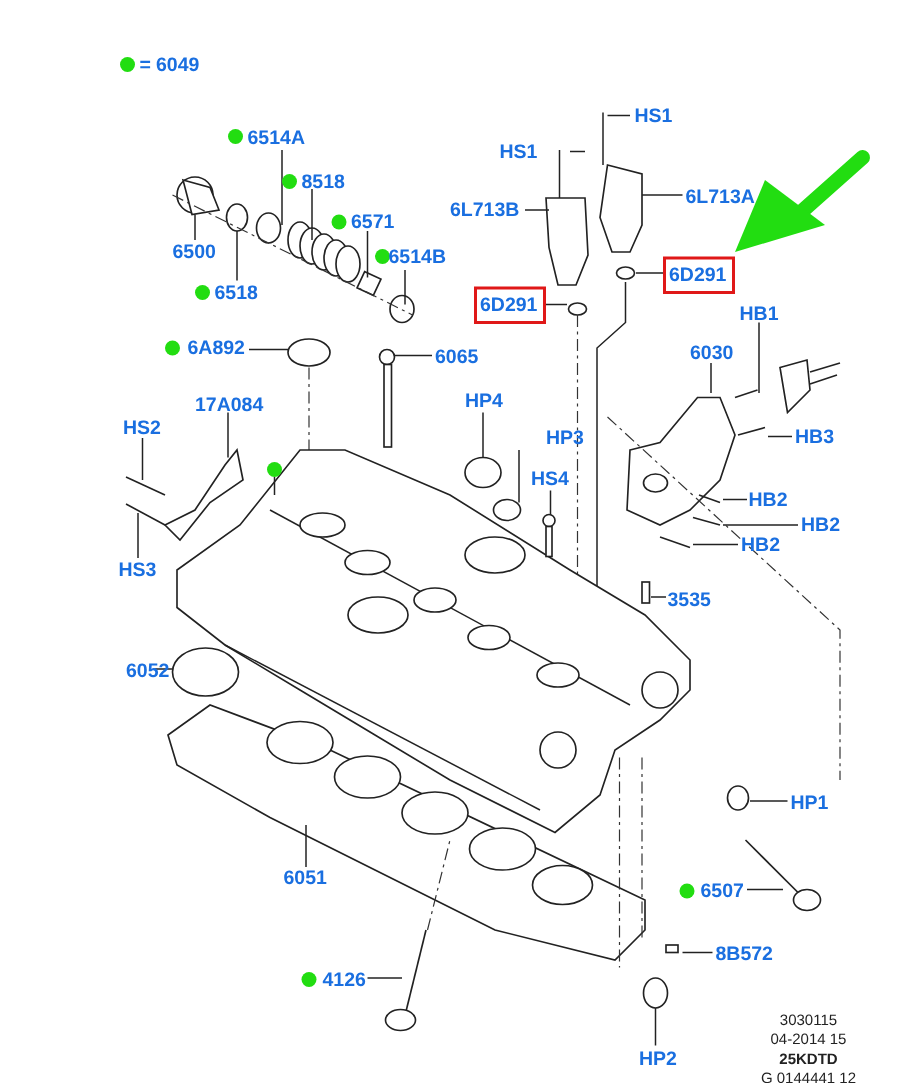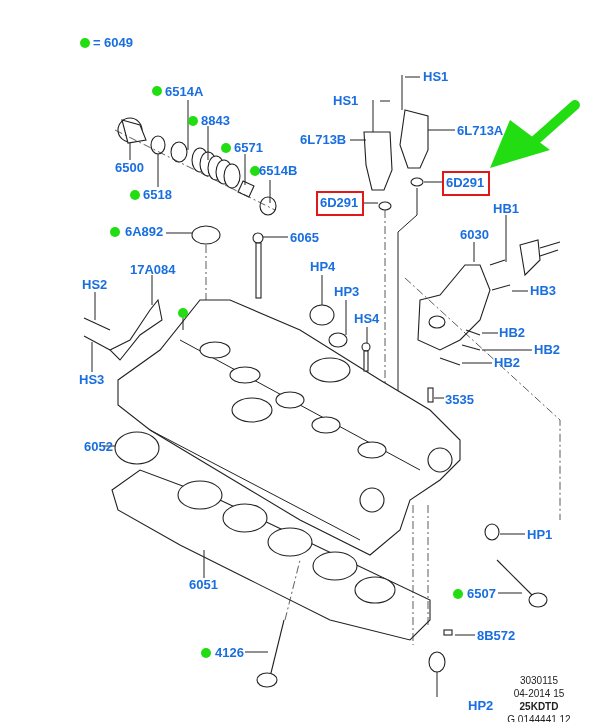--- a/index.html
+++ b/index.html
@@ -168,21 +168,21 @@
 
 
 <span class="dot" style="left:80px;top:38px;"></span>
 <span class="lbl" style="left:93px;top:36px;">=</span>
 <span class="lbl" style="left:104px;top:36px;">6049</span>
 
 
 <span class="dot" style="left:152px;top:86px;"></span>
 <span class="lbl" style="left:165px;top:85px;">6514A</span>
 <span class="dot" style="left:188px;top:116px;"></span>
-<span class="lbl" style="left:201px;top:114px;">8843</span>
+<span class="lbl" style="left:201px;top:114px;">8518</span>
 <span class="dot" style="left:221px;top:143px;"></span>
 <span class="lbl" style="left:234px;top:141px;">6571</span>
 <span class="dot" style="left:250px;top:166px;"></span>
 <span class="lbl" style="left:259px;top:164px;">6514B</span>
 <span class="lbl" style="left:115px;top:161px;">6500</span>
 <span class="dot" style="left:130px;top:190px;"></span>
 <span class="lbl" style="left:143px;top:188px;text-align:right;">6518</span>
 
 <span class="lbl" style="left:333px;top:94px;">HS1</span>
 <span class="lbl" style="left:423px;top:70px;">HS1</span>
@@ -202,32 +202,32 @@
 <span class="lbl" style="left:494px;top:356px;">HB2</span>
 
 <span class="dot" style="left:110px;top:227px;"></span>
 <span class="lbl" style="left:125px;top:225px;">6A892</span>
 <span class="lbl" style="left:290px;top:231px;">6065</span>
 <span class="lbl" style="left:130px;top:263px;">17A084</span>
 <span class="lbl" style="left:82px;top:278px;">HS2</span>
 <span class="lbl" style="left:79px;top:373px;">HS3</span>
 <span class="dot" style="left:178px;top:308px;"></span>
 <span class="lbl" style="left:310px;top:260px;">HP4</span>
-<span class="lbl" style="left:324px;top:285px;padding-left:10px;">HP3</span>
+<span class="lbl" style="left:354px;top:285px;padding-left:10px;">HP3</span>
 <span class="lbl" style="left:354px;top:312px;">HS4</span>
 <span class="lbl" style="left:445px;top:393px;">3535</span>
 
 <span class="lbl" style="left:84px;top:440px;text-align:center;">6052</span>
 <span class="lbl" style="left:189px;top:578px;">6051</span>
 <span class="lbl" style="left:527px;top:528px;">HP1</span>
 <span class="dot" style="left:453px;top:589px;"></span>
 <span class="lbl" style="left:467px;top:587px;">6507</span>
 <span class="lbl" style="left:477px;top:629px;">8B572</span>
 <span class="dot" style="left:201px;top:648px;"></span>
 <span class="lbl" style="left:215px;top:646px;">4126</span>
-<span class="lbl" style="left:426px;top:699px;margin-left:42px;">HP2</span>
+<span class="lbl" style="left:426px;top:699px;">HP2</span>
 
 
 <div class="foot" style="left:484px;top:674px;">3030115</div>
 <div class="foot" style="left:484px;top:687px;">04-2014 15</div>
 <div class="foot" style="left:484px;top:700px;font-weight:bold;">25KDTD</div>
 <div class="foot" style="left:484px;top:713px;">G 0144441 12</div>
 </div>
 
 </body></html>

